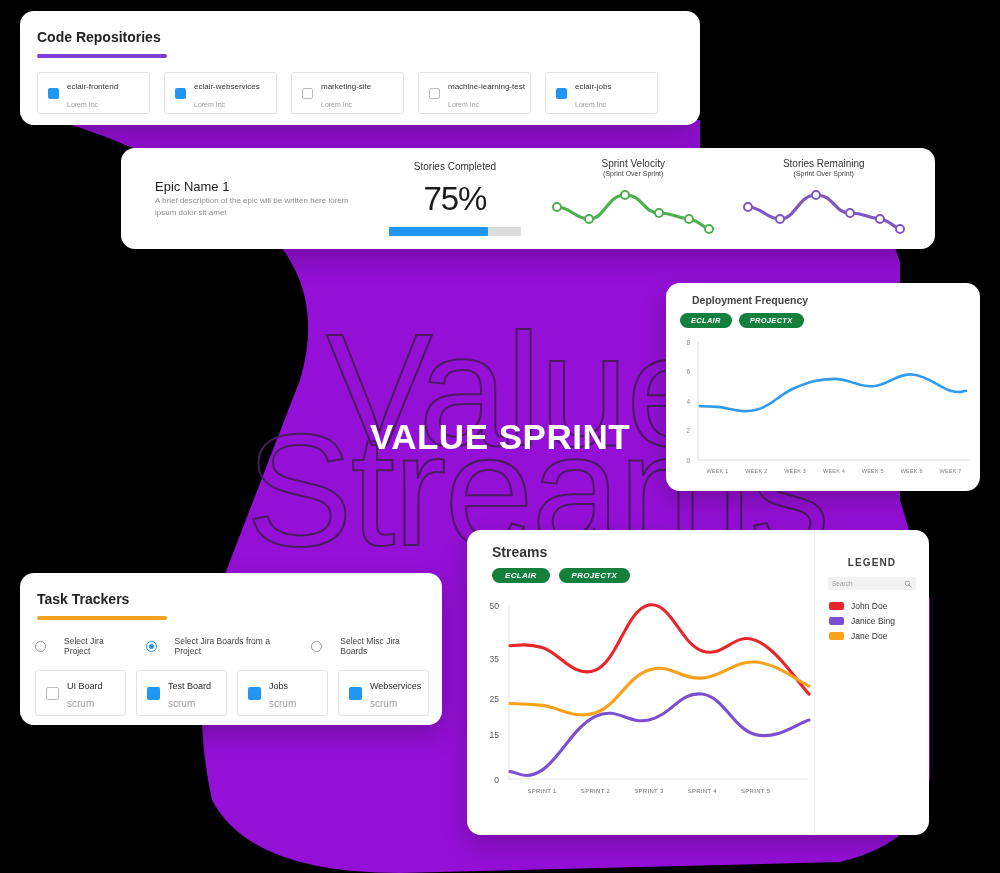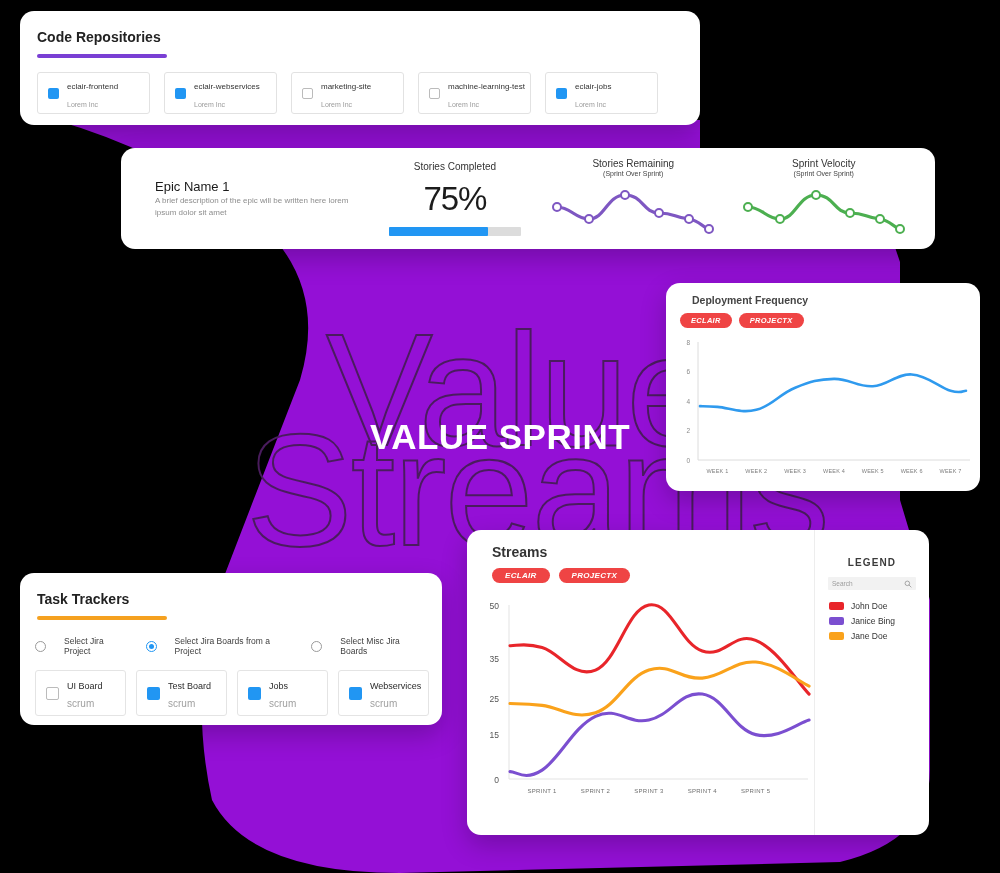--- a/index.html
+++ b/index.html
@@ -83,21 +83,21 @@
   .pct { font-size: 33px; color: #1c1c1c; font-weight: 400; margin-top: 8px; letter-spacing: -1px; }
   .bar { width: 132px; height: 9px; background: #dcdcdc; border-radius: 1px; margin: 9px auto 0; }
   .bar > i { display: block; height: 100%; background: #2196f3; border-radius: 1px; }
   .spark { margin-top: 8px; }
 
   
   #deploy { left: 666px; top: 283px; width: 314px; height: 208px; }
   .card-h { font-size: 10.5px; color: #444; font-weight: bold; margin: 11px 0 4px 14px; padding-left: 12px; }
   .pills { display: flex; gap: 7px; margin: 7px 0 0 14px; }
   .pill {
-    background: #ef4444; color: #fff;
+    background: #15803d; color: #fff;
     font-size: 7.5px; font-style: italic; font-weight: bold;
     padding: 3px 11px; border-radius: 9px; letter-spacing: 0.3px;
   }
   .chart-wrap { position: relative; margin-top: 6px; }
 
   
   #tasks { left: 20px; top: 573px; width: 422px; height: 152px; }
   .radios { display: flex; align-items: center; gap: 0; margin: 16px 0 0 15px; }
   .radio { display: flex; align-items: center; gap: 18px; margin-right: 14px; }
   .rd { width: 11px; height: 11px; border-radius: 50%; border: 1.4px solid #9a9a9a; flex:0 0 11px;
@@ -217,52 +217,52 @@
         <div class="epic-name">Epic Name 1</div>
         <div class="epic-desc">A brief description of the epic will be written here lorem ipsum dolor sit amet</div>
       </div>
 
       <div class="metric" style="width:170px">
         <div class="mtitle">Stories Completed</div>
         <div class="pct">75%</div>
         <div class="bar">
             <i style="width:75%"></i>
           </div>
+      </div>
+
+      <div class="metric" style="width:195px">
+        <div class="mtitle">Sprint Velocity</div>
+        <div class="msub">(Sprint Over Sprint)</div>
+        <div class="spark">
+          <svg width="168" height="50" viewBox="0 0 168 50">
+            <path d="M8,22 C22,22 26,34 40,34 C56,34 58,10 76,10
+                     C94,10 94,28 110,28 C126,28 124,32 140,34 C152,36 152,42 160,44" fill="none" stroke="#4caf50" stroke-width="3.2" stroke-linecap="round"></path>
+            <circle cx="8" cy="22" r="4" fill="#fff" stroke="#4caf50" stroke-width="2"></circle>
+            <circle cx="40" cy="34" r="4" fill="#fff" stroke="#4caf50" stroke-width="2"></circle>
+            <circle cx="76" cy="10" r="4" fill="#fff" stroke="#4caf50" stroke-width="2"></circle>
+            <circle cx="110" cy="28" r="4" fill="#fff" stroke="#4caf50" stroke-width="2"></circle>
+            <circle cx="140" cy="34" r="4" fill="#fff" stroke="#4caf50" stroke-width="2"></circle>
+            <circle cx="160" cy="44" r="4" fill="#fff" stroke="#4caf50" stroke-width="2"></circle>
+          </svg>
+        </div>
       </div>
 
       <div class="metric" style="width:195px">
         <div class="mtitle">Stories Remaining</div>
         <div class="msub">(Sprint Over Sprint)</div>
         <div class="spark">
           <svg width="168" height="50" viewBox="0 0 168 50">
             <path d="M8,22 C22,22 26,34 40,34 C56,34 58,10 76,10
                      C94,10 94,28 110,28 C126,28 124,32 140,34 C152,36 152,42 160,44" fill="none" stroke="#7e57c2" stroke-width="3.2" stroke-linecap="round"></path>
             <circle cx="8" cy="22" r="4" fill="#fff" stroke="#7e57c2" stroke-width="2"></circle>
             <circle cx="40" cy="34" r="4" fill="#fff" stroke="#7e57c2" stroke-width="2"></circle>
             <circle cx="76" cy="10" r="4" fill="#fff" stroke="#7e57c2" stroke-width="2"></circle>
             <circle cx="110" cy="28" r="4" fill="#fff" stroke="#7e57c2" stroke-width="2"></circle>
             <circle cx="140" cy="34" r="4" fill="#fff" stroke="#7e57c2" stroke-width="2"></circle>
             <circle cx="160" cy="44" r="4" fill="#fff" stroke="#7e57c2" stroke-width="2"></circle>
-          </svg>
-        </div>
-      </div>
-
-      <div class="metric" style="width:195px">
-        <div class="mtitle">Sprint Velocity</div>
-        <div class="msub">(Sprint Over Sprint)</div>
-        <div class="spark">
-          <svg width="168" height="50" viewBox="0 0 168 50">
-            <path d="M8,22 C22,22 26,34 40,34 C56,34 58,10 76,10
-                     C94,10 94,28 110,28 C126,28 124,32 140,34 C152,36 152,42 160,44" fill="none" stroke="#4caf50" stroke-width="3.2" stroke-linecap="round"></path>
-            <circle cx="8" cy="22" r="4" fill="#fff" stroke="#4caf50" stroke-width="2"></circle>
-            <circle cx="40" cy="34" r="4" fill="#fff" stroke="#4caf50" stroke-width="2"></circle>
-            <circle cx="76" cy="10" r="4" fill="#fff" stroke="#4caf50" stroke-width="2"></circle>
-            <circle cx="110" cy="28" r="4" fill="#fff" stroke="#4caf50" stroke-width="2"></circle>
-            <circle cx="140" cy="34" r="4" fill="#fff" stroke="#4caf50" stroke-width="2"></circle>
-            <circle cx="160" cy="44" r="4" fill="#fff" stroke="#4caf50" stroke-width="2"></circle>
           </svg>
         </div>
       </div>
     </div>
   </div>
 
   <div class="card" id="deploy">
     <div class="card-h">Deployment Frequency</div>
     <div class="pills">
       <span class="pill">ECLAIR</span>

